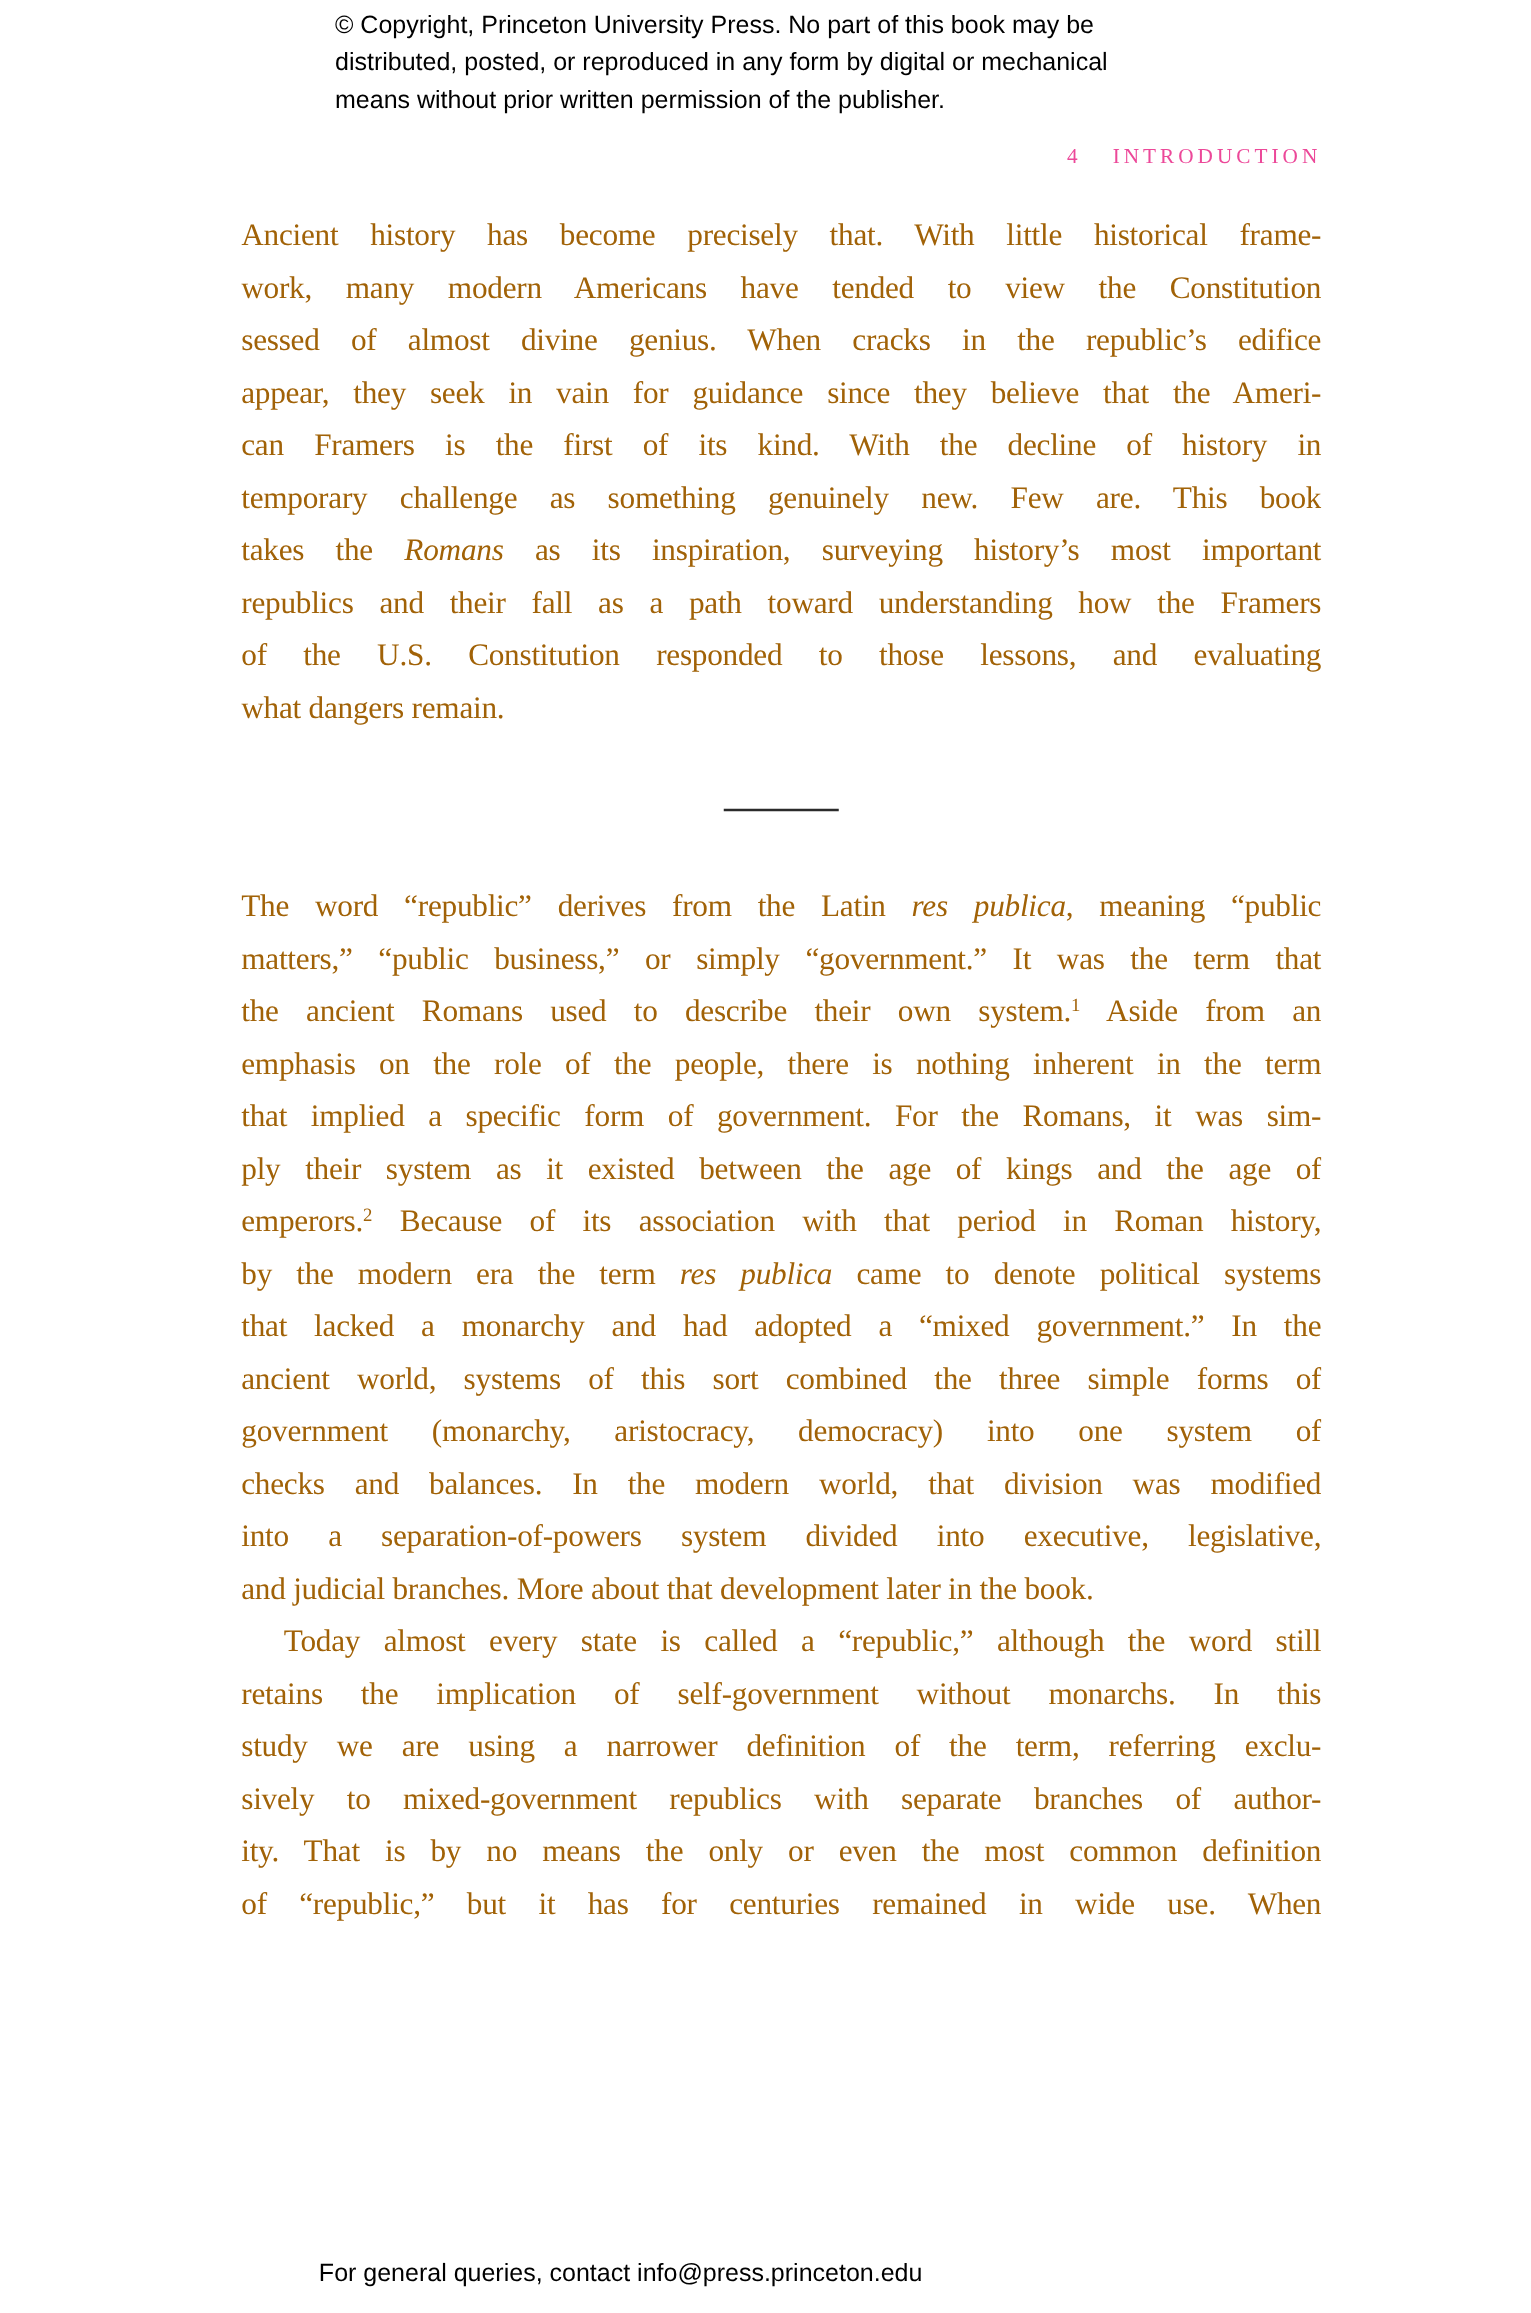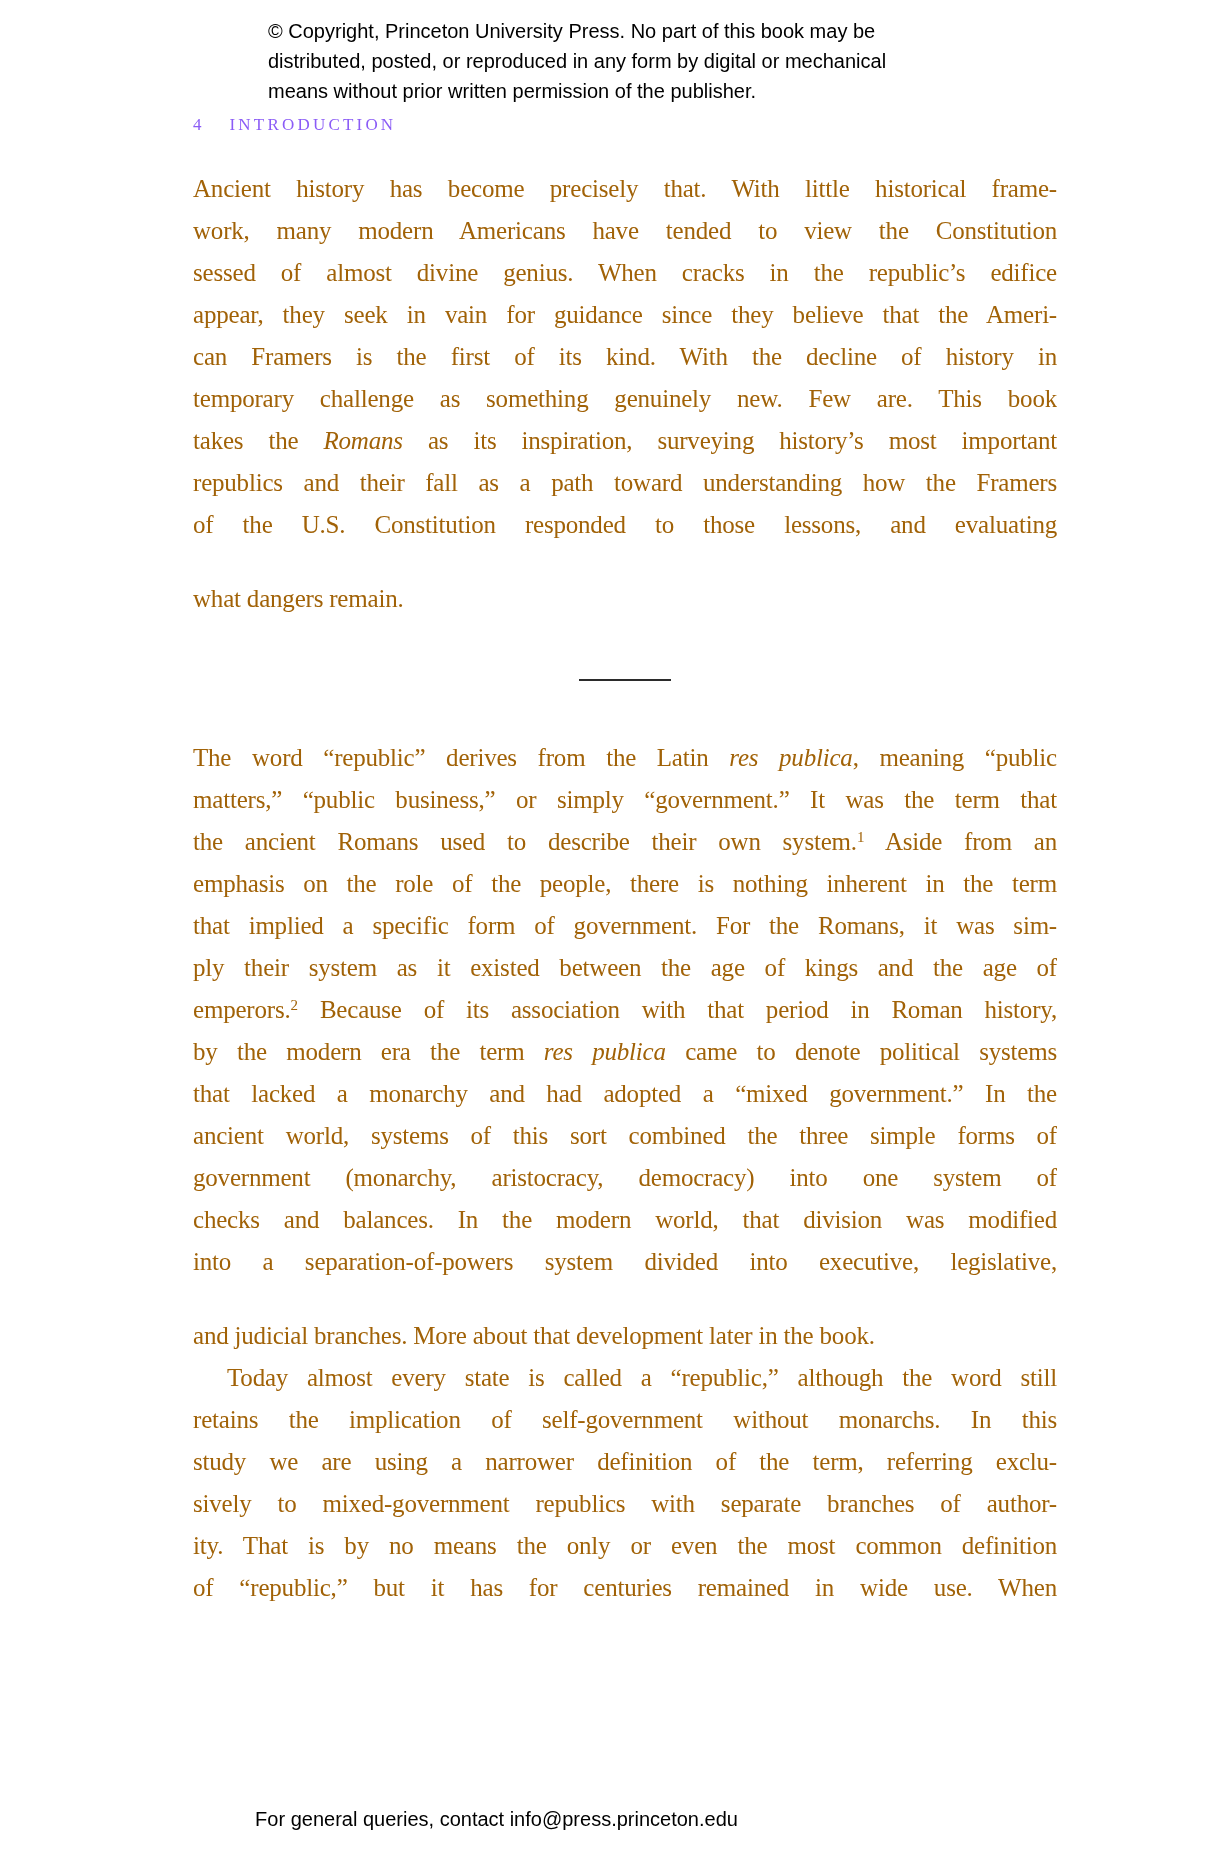--- a/index.html
+++ b/index.html
@@ -8,35 +8,35 @@
     position: relative;
     width: 1225px;
     height: 1850px;
     background: #ffffff;
     color: #0e0e0e;
     overflow: hidden;
   }
   .notice {
     position: absolute;
     left: 268px;
-    top: 16px;
+    top: 5px;
     font-family: "Liberation Sans", sans-serif;
     font-size: 20px;
     line-height: 30px;
     color: #000000;
   }
   .running-head {
     position: absolute;
     left: 193px;
     top: 115px;
     width: 864px;
-    text-align: left;
+    text-align: right;
     font-family: "Liberation Serif", serif;
     font-size: 17px;
-    color: #8b5cf6;
+    color: #ec4899;
     white-space: nowrap;
   }
   .running-head .num {
     letter-spacing: 2px;
     margin-right: 26px;
   }
   .running-head .title {
     letter-spacing: 3.2px;
   }
   .body-block {
@@ -50,21 +50,21 @@
     letter-spacing: -0.2px;
   }
   .para { width: 864px; }
   .line {
     height: 42px;
     line-height: 42px;
     text-align: justify;
     text-align-last: justify;
     overflow: hidden;
   }
-  .line.last { text-align-last: left; margin-top: 32px; }
+  .line.last { text-align-last: left; }
   .para.indent-first .line:first-child { text-indent: 34px; }
   .it { font-style: italic; }
   .sup {
     font-size: 0.6em;
     position: relative;
     top: -0.55em;
     letter-spacing: 0;
   }
   .divider {
     width: 92px;

